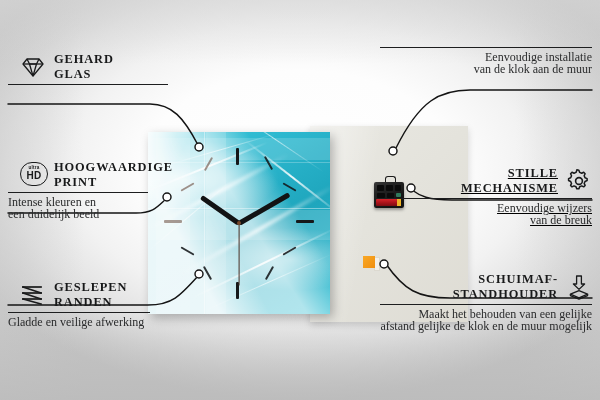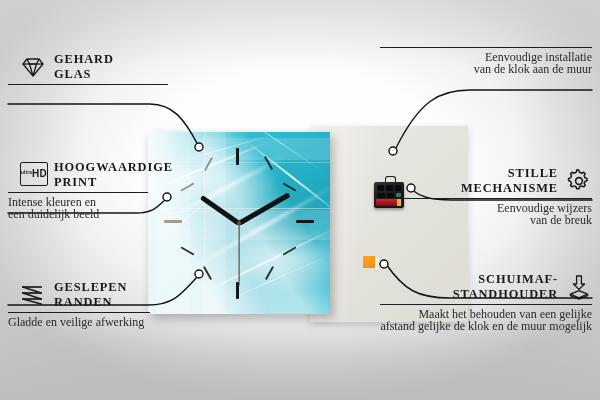--- a/index.html
+++ b/index.html
@@ -93,22 +93,22 @@
   .feat-title{font-family:"Liberation Serif",serif;font-weight:700;color:#18191a;
     font-size:12.4px;line-height:14.5px;letter-spacing:.9px;text-transform:uppercase;}
   .feat.right .feat-title{text-align:right;}
   .feat-rule{height:1.4px;background:#1d1e1f;margin-top:3px;}
   .feat-desc{font-family:"Liberation Serif",serif;color:#2a2b2c;font-size:12px;
     line-height:11.4px;margin-top:4px;}
   .feat.right .feat-desc{text-align:right;}
   .ico{flex:0 0 auto;width:26px;height:26px;display:block;}
   .ico svg{display:block;width:26px;height:26px;}
 
-  .hd-badge{width:26px;height:22px;border:1.7px solid #191a1b;border-radius:2px;
-    display:flex;flex-direction:row;align-items:center;justify-content:center;line-height:1;}
+  .hd-badge{width:26px;height:22px;border:1.7px solid #191a1b;border-radius:12px;
+    display:flex;flex-direction:column;align-items:center;justify-content:center;line-height:1;}
   .hd-badge .u{font-family:"Liberation Sans",sans-serif;font-size:4.6px;font-weight:700;letter-spacing:.2px;color:#191a1b;}
   .hd-badge .h{font-family:"Liberation Sans",sans-serif;font-size:10px;font-weight:700;letter-spacing:.2px;color:#191a1b;margin-top:.5px;}
 </style>
 </head>
 <body>
 
 <div id="stage">
 
   <div id="product">
 
@@ -252,21 +252,21 @@
     </div>
     <div class="feat-rule" style="width:142px;"></div>
     <div class="feat-desc"><span>Gladde en veilige afwerking</span></div>
   </div>
 
   <div class="feat right" style="left:380px;top:44px;width:212px;">
     <div class="feat-rule" style="width:212px;margin-left:auto;"></div>
     <div class="feat-desc"><span>Eenvoudige installatie</span><br><span>van de klok aan de muur</span></div>
   </div>
 
-  <div class="feat right" style="left:380px;top:166px;width:212px;">
+  <div class="feat right" style="left:380px;top:166px;width:212px;text-decoration:underline;">
     <div class="feat-head">
       <span class="feat-title"><span>STILLE</span><br><span>MECHANISME</span></span>
       <span class="ico">
         <svg viewBox="0 0 26 26">
             <g fill="none" stroke="#191a1b" stroke-width="1.6" stroke-linejoin="round">
           <path d="M13 3.2 l2.1 .5 .9 2.2 2.1 .9 2.1-1 1.5 1.5 -1 2.1 .9 2.1 2.2 .9 .0 2.1 -2.2 .9 -.9 2.1 1 2.1 -1.5 1.5 -2.1-1 -2.1 .9 -.9 2.2 -2.1 .0 -.9-2.2 -2.1-.9 -2.1 1 -1.5-1.5 1-2.1 -.9-2.1 -2.2-.9 0-2.1 2.2-.9 .9-2.1 -1-2.1 1.5-1.5 2.1 1 2.1-.9 .9-2.2 z" transform="translate(-1.5,-1.2) scale(0.95)"></path>
           <circle cx="13" cy="13" r="3.4"></circle>
         </g>
           </svg>
       </span>

